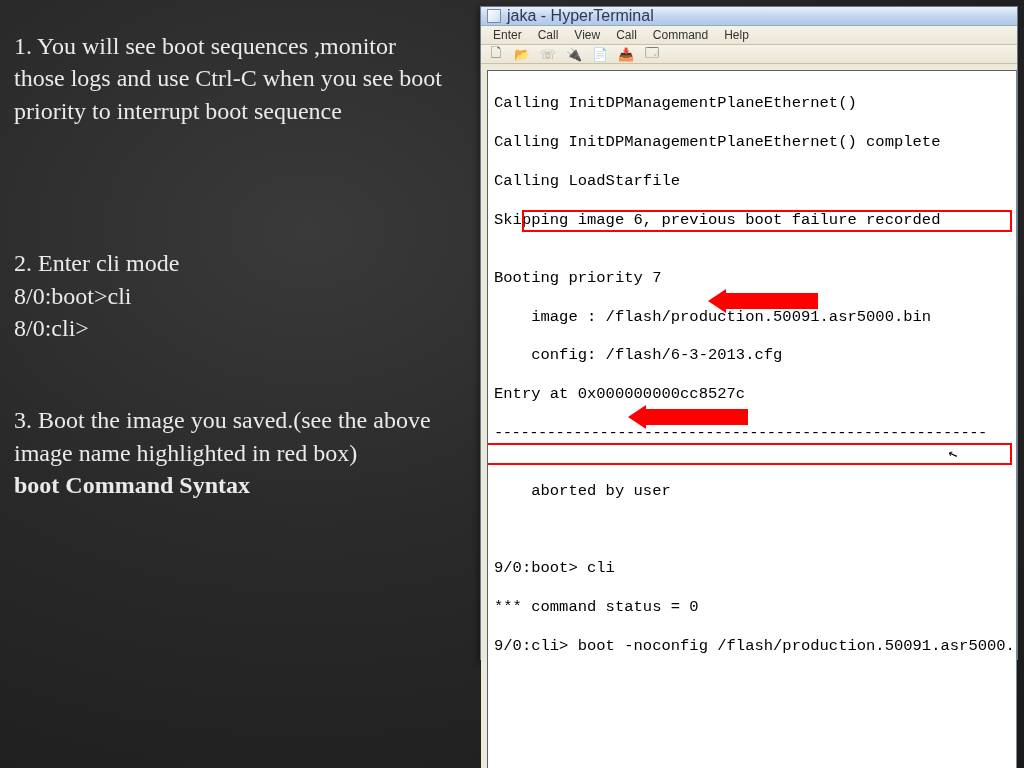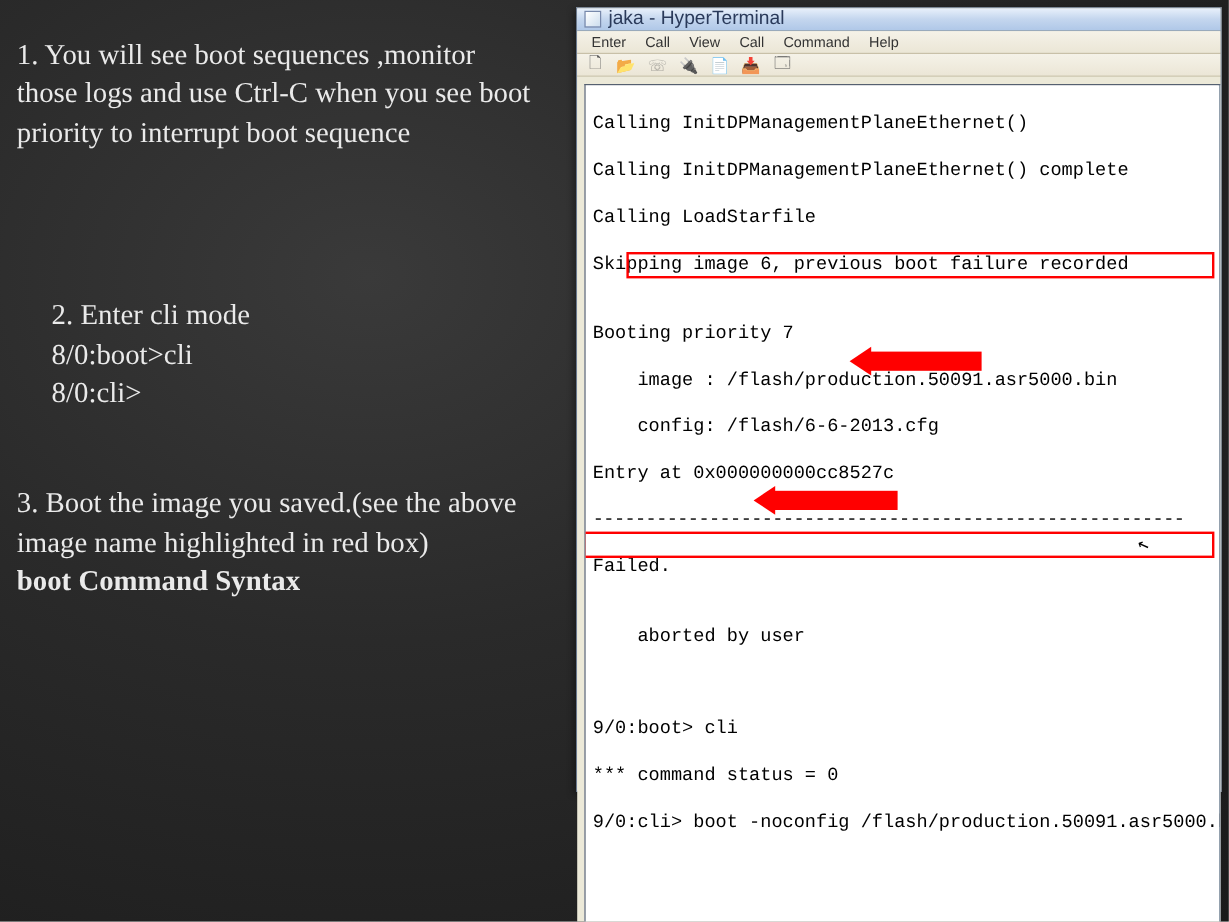--- a/index.html
+++ b/index.html
@@ -18,21 +18,21 @@
     top: 30px;
     width: 430px;
   }
   .step {
     margin-bottom: 50px;
     font-size: 24px;
     line-height: 1.35;
     color: #eaeaea;
   }
   .step .bold { font-weight: bold; }
-  .step2 { margin-top: 120px; margin-bottom: 60px; margin-left: 29px; }
+  .step2 { margin-top: 120px; margin-bottom: 60px; }
   .step3 { margin-top: 60px; font-family: Liberation Serif, serif; }
 
   .terminal-window {
     position: absolute;
     left: 480px;
     top: 6px;
     width: 538px;
     height: 654px;
     background: #ece9d8;
     border: 1px solid #6b7a8f;
@@ -179,24 +179,23 @@
   </div>
   <div class="term-outer">
     <div class="term-inner">
 <span class="term-line">Calling InitDPManagementPlaneEthernet()</span>
 <span class="term-line">Calling InitDPManagementPlaneEthernet() complete</span>
 <span class="term-line">Calling LoadStarfile</span>
 <span class="term-line">Skipping image 6, previous boot failure recorded</span>
 <span class="term-line"></span>
 <span class="term-line">Booting priority 7</span>
 <span class="term-line">    image : /flash/production.50091.asr5000.bin</span>
-<span class="term-line">    config: /flash/6-6-2013.cfg</span>
+<span class="term-line">    config: /flash/6-3-2013.cfg</span>
 <span class="term-line">Entry at 0x000000000cc8527c</span>
 <span class="term-line dashed-sep">--------------------------------------------------------</span>
-<span class="term-line">Failed.</span>
 <span class="term-line"></span>
 <span class="term-line">    aborted by user</span>
 <span class="term-line"></span>
 <span class="term-line"></span>
 <span class="term-line">9/0:boot&gt; cli</span>
 <span class="term-line">*** command status = 0</span>
 <span class="term-line">9/0:cli&gt; boot -noconfig /flash/production.50091.asr5000.bin</span>
 
 <span class="term-line"></span>
 

